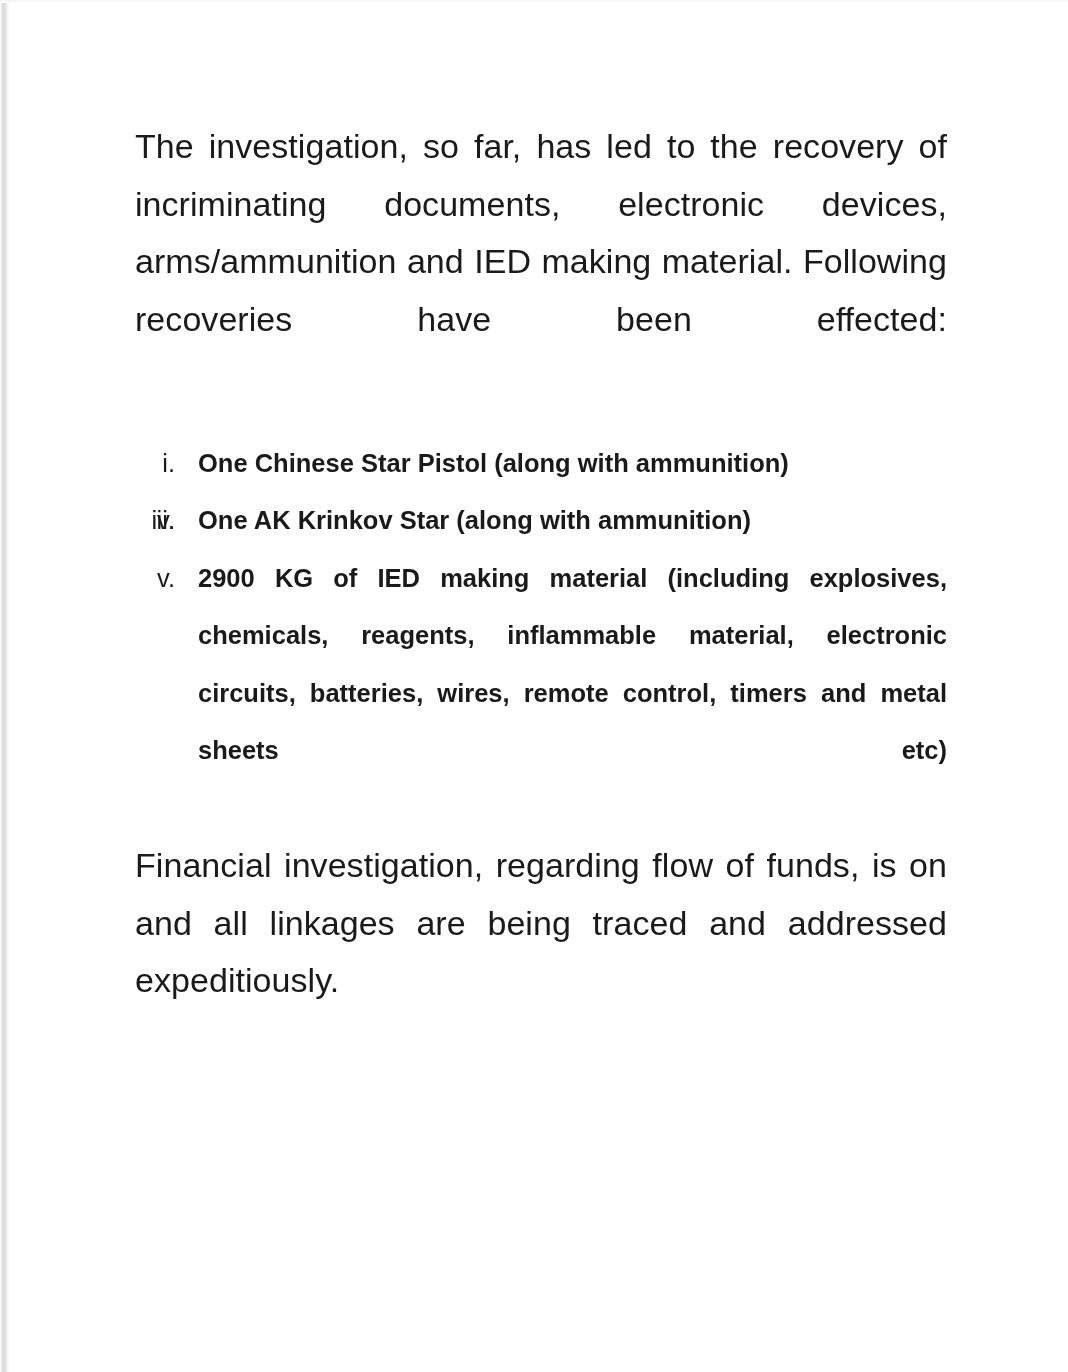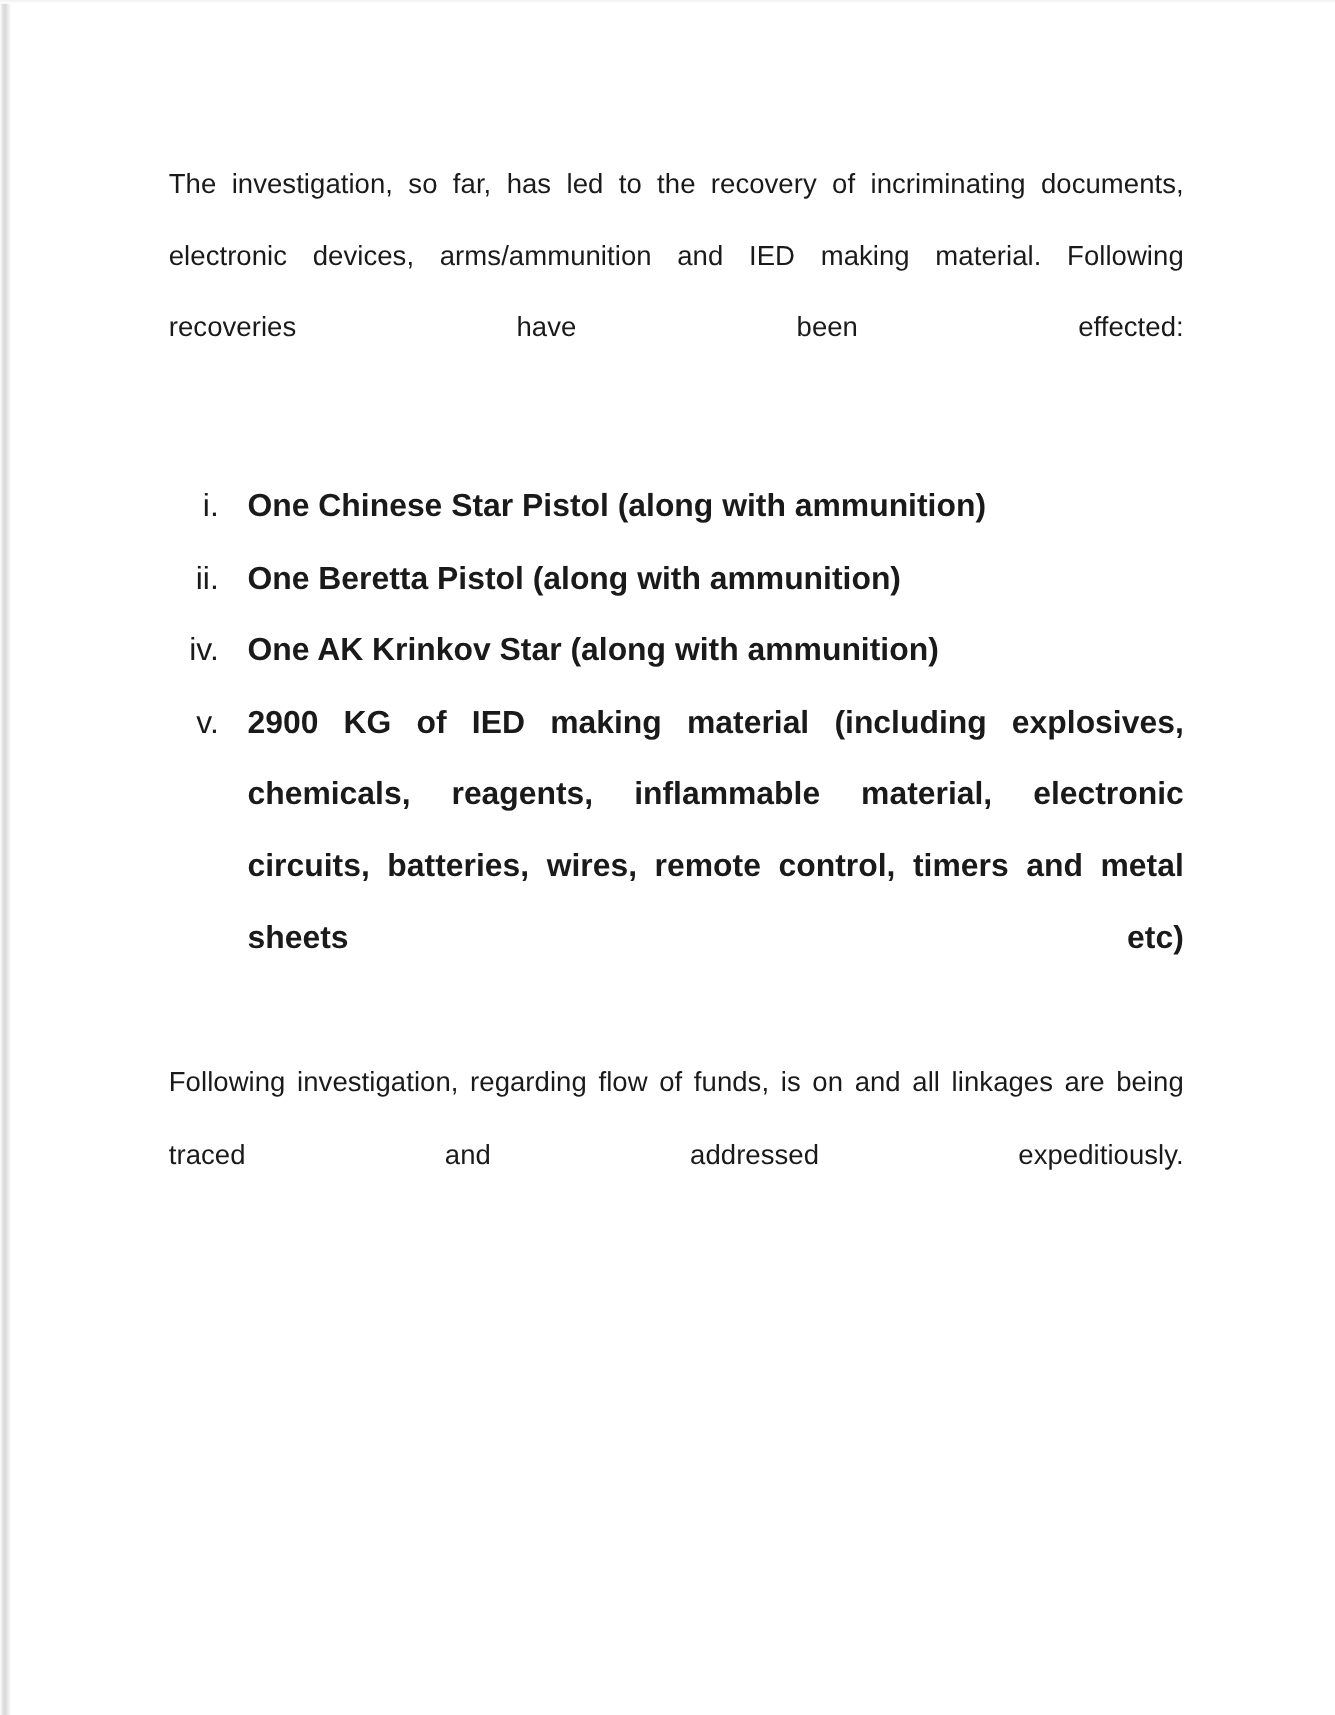--- a/index.html
+++ b/index.html
@@ -46,21 +46,21 @@
   .content {
     position: absolute;
     left: 135px;
     top: 118px;
     width: 812px;   
   }
 
   .para {
     margin: 0;
     color: #1a1a1a;
-    font-size: 22px;
+    font-size: 34px;
     line-height: 57.5px;
     text-align: justify;
     text-justify: inter-word;
     letter-spacing: 0.05px;
   }
 
   
   .para::after {
     content: "";
     display: inline-block;
@@ -134,35 +134,34 @@
 
     <ol class="rec-list">
 
       <li class="rec-item nostretch">
         <span class="rec-marker">i.</span>
         <span class="rec-text">One Chinese Star Pistol (along with ammunition)</span>
       </li>
 
       <li class="rec-item nostretch">
         <span class="rec-marker">ii.</span>
-        <span class="rec-text">One Beretta Pistol (along with ammunition)</span>
       </li>
 
 
       <li class="rec-item nostretch">
         <span class="rec-marker">iv.</span>
         <span class="rec-text">One AK Krinkov Star (along with ammunition)</span>
       </li>
 
       <li class="rec-item">
         <span class="rec-marker">v.</span>
         <span class="rec-text">2900 KG of IED making material (including explosives, chemicals, reagents, inflammable material, electronic circuits, batteries, wires, remote control, timers and metal sheets etc)</span>
       </li>
 
     </ol>
 
-    <p class="para">Following investigation, regarding flow of funds, is on and all linkages are being traced and addressed expeditiously.</p>
+    <p class="para">Financial investigation, regarding flow of funds, is on and all linkages are being traced and addressed expeditiously.</p>
 
     <div class="spacer-line"></div>
 
 
   </div>
 </div>
 
 </body></html>

